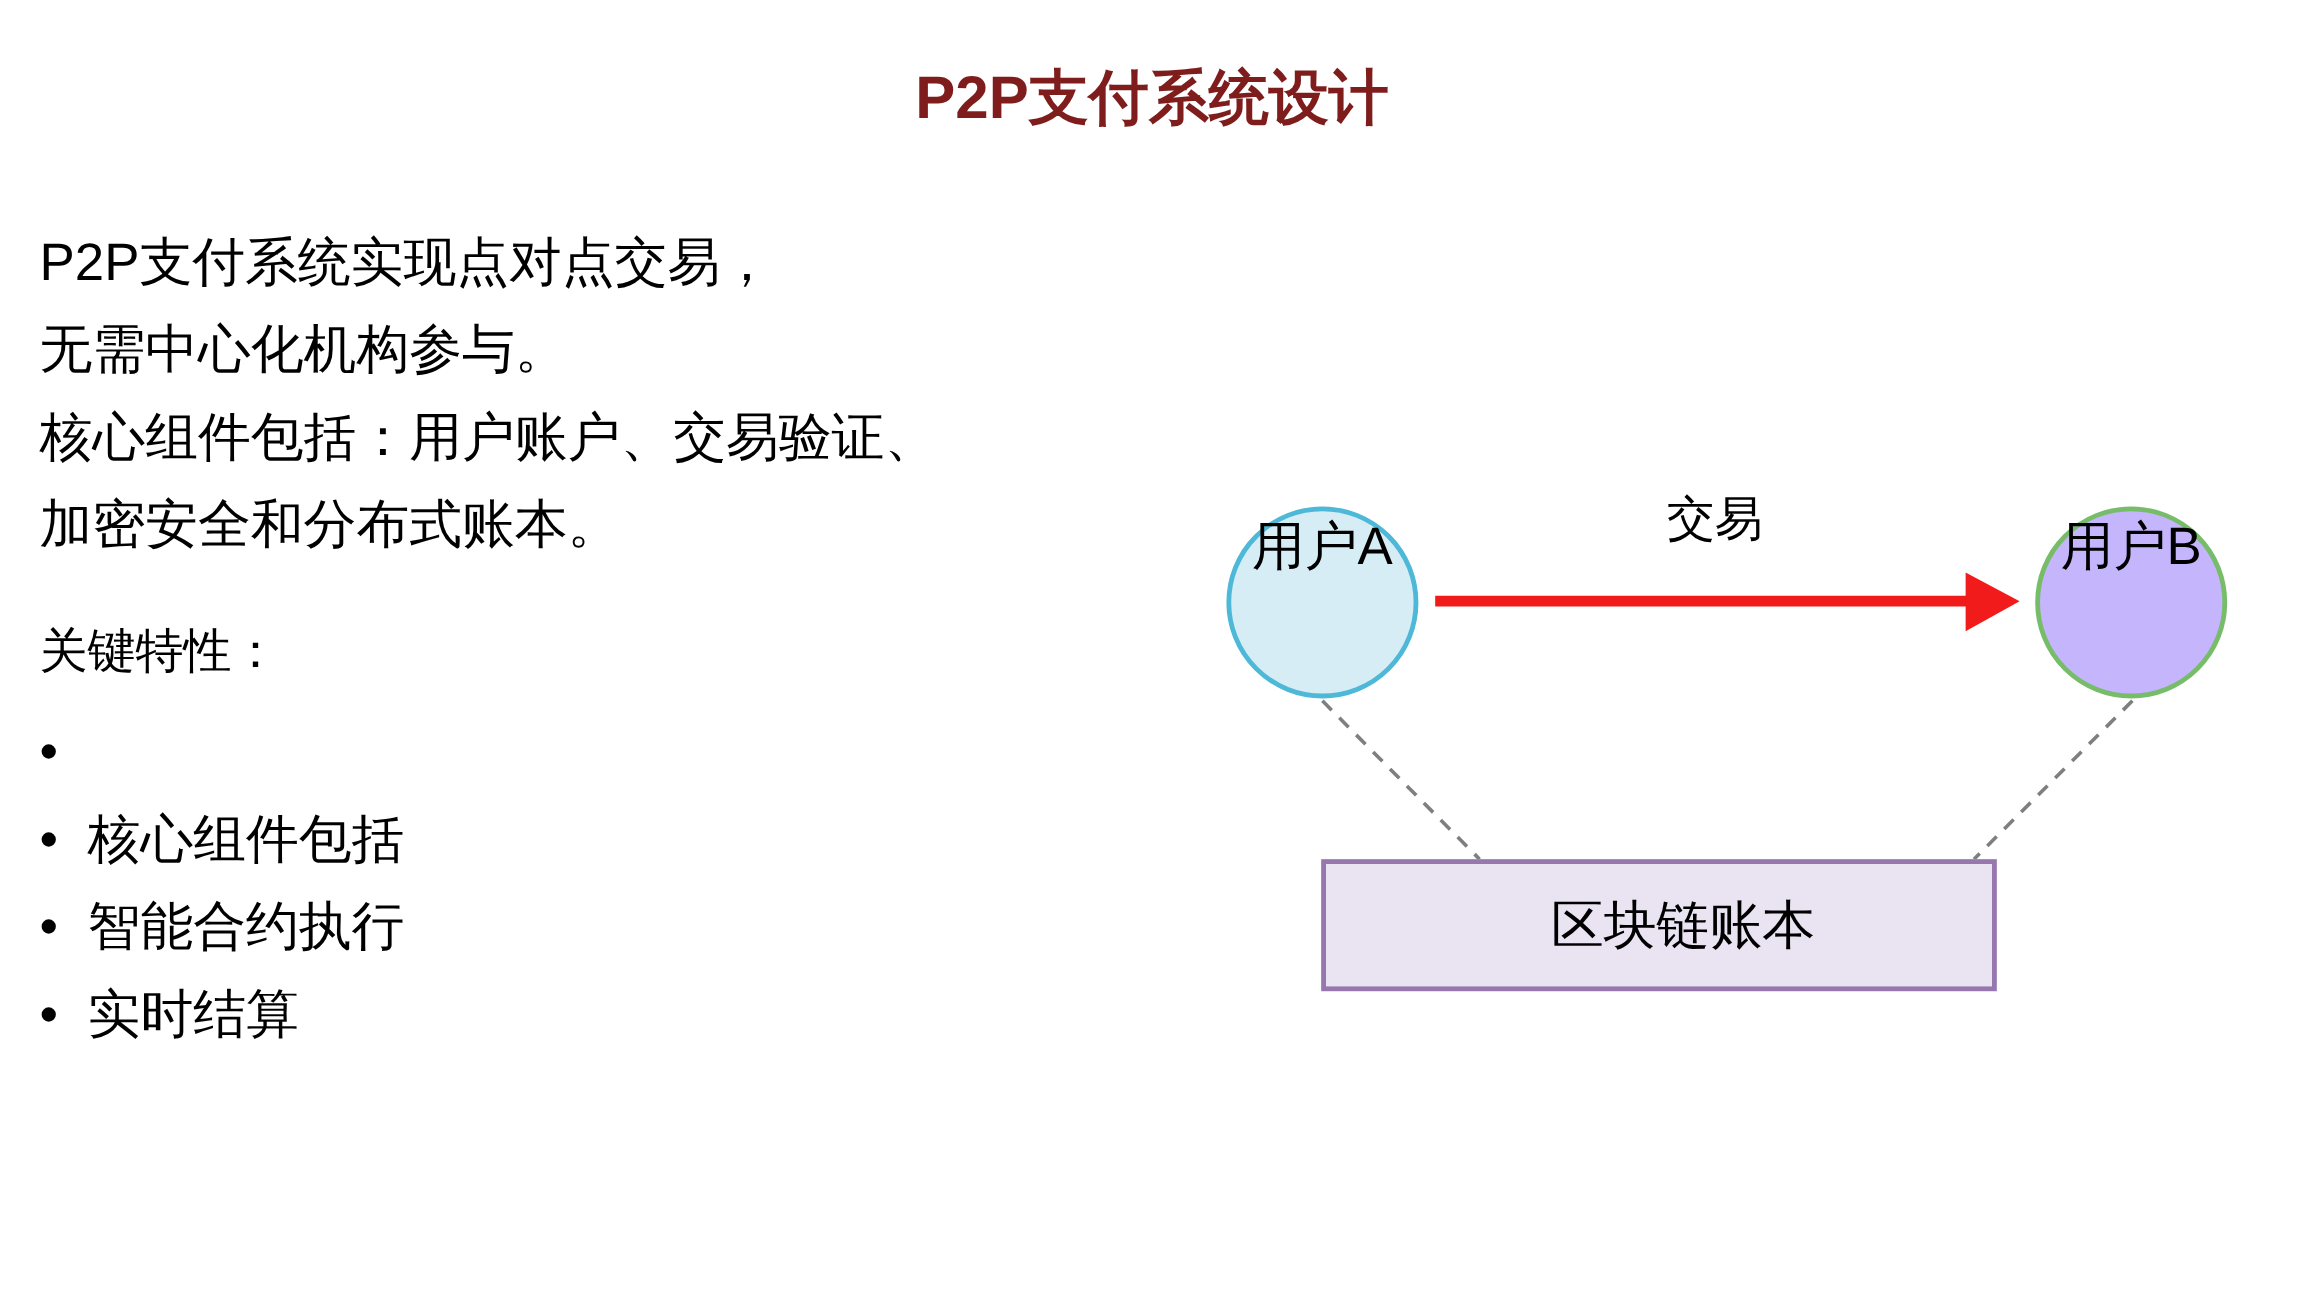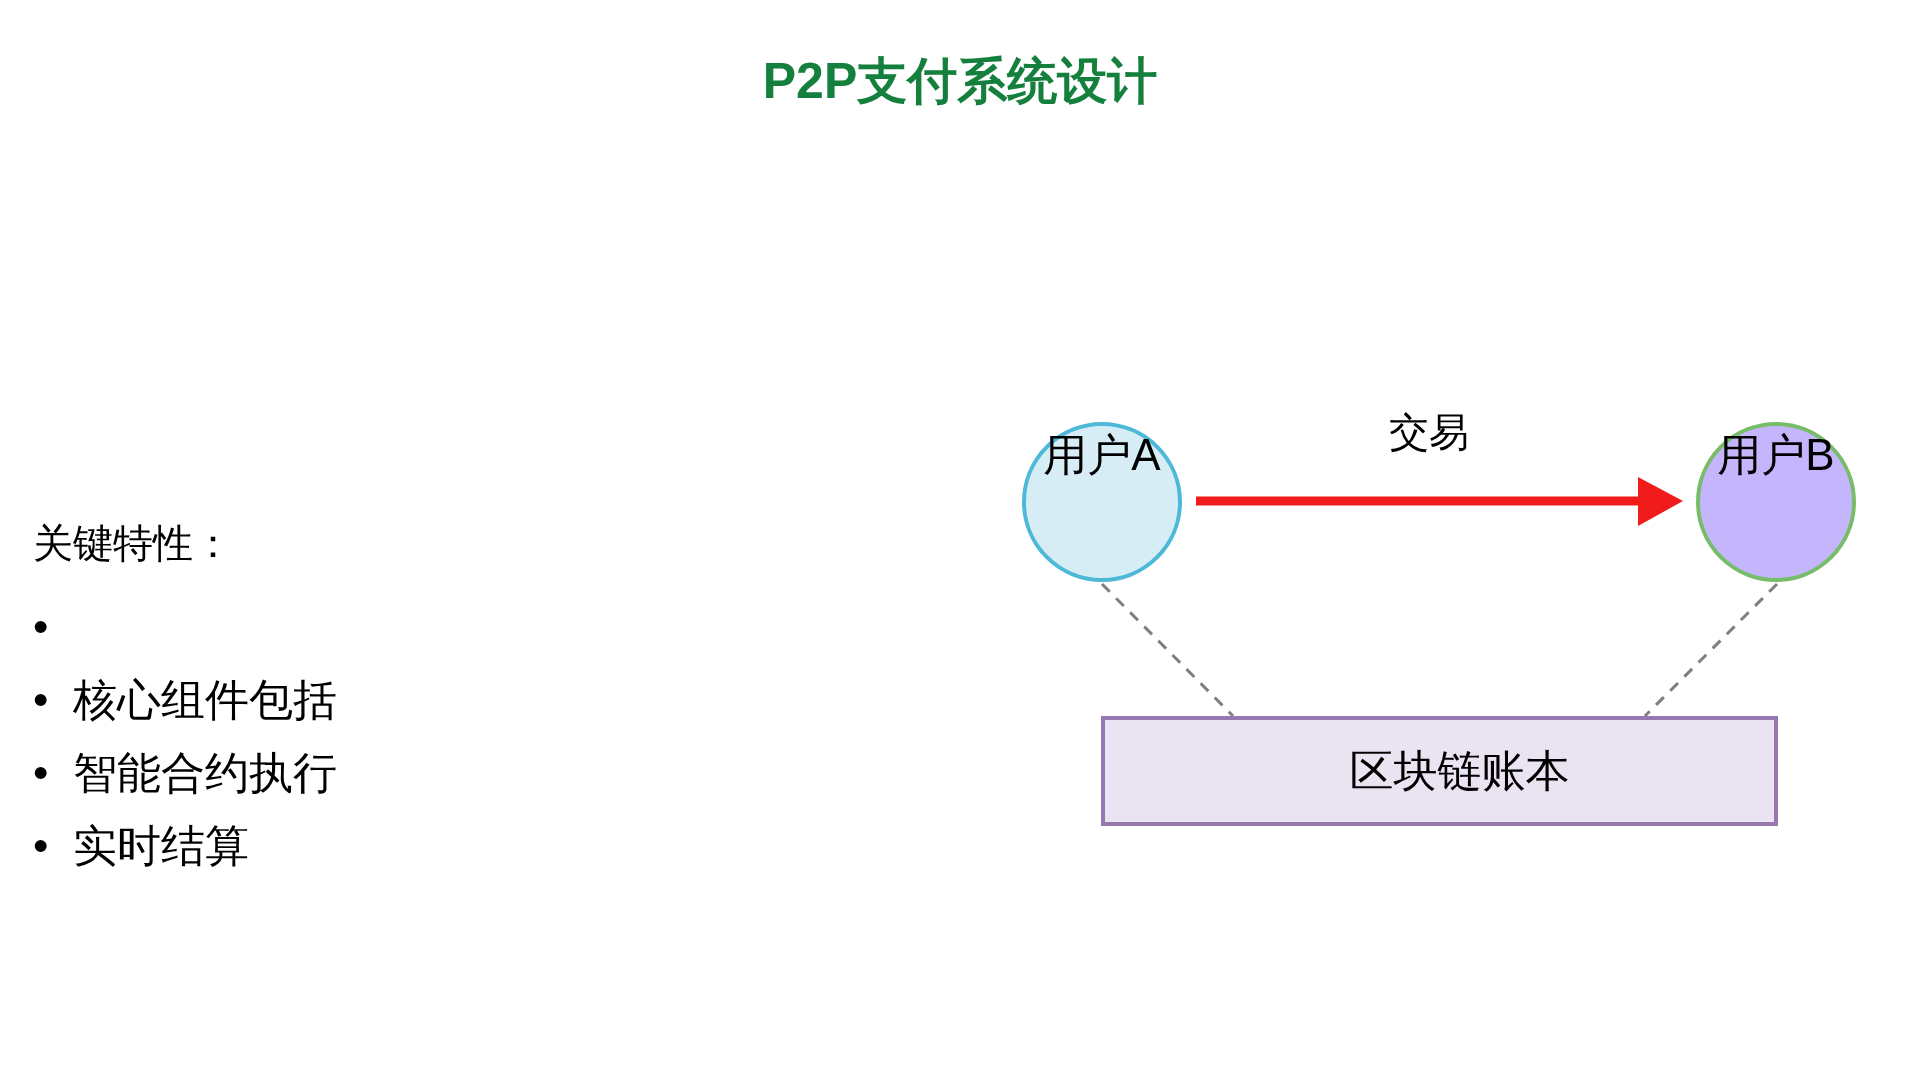--- a/index.html
+++ b/index.html
@@ -15,21 +15,21 @@
   }
   .title {
     position: absolute;
     top: 52px;
     left: 0;
     width: 100%;
     text-align: center;
     font-size: 50px;
     line-height: 58px;
     font-weight: bold;
-    color: #15803d;
+    color: #7f1d1d;
   }
   .intro {
     position: absolute;
     left: 33px;
     top: 182px;
     font-size: 44px;
     line-height: 73px;
     white-space: nowrap;
   }
   .features-heading {
@@ -80,37 +80,43 @@
     left: 1429px;
     top: 432px;
     transform: translate(-50%, -50%);
     font-size: 40px;
     white-space: nowrap;
   }
   .ledger {
     position: absolute;
     left: 1101px;
     top: 716px;
-    width: 677px;
+    width: 563px;
     height: 110px;
     border: 4px solid #000;
     display: flex;
     align-items: center;
     justify-content: center;
     font-size: 44px;
     padding-left: 40px;
   }
 </style>
 </head>
 <body>
 
 <div class="page">
 
   <h1 class="title">P2P支付系统设计</h1>
 
+  <div class="intro">
+    <div>P2P支付系统实现点对点交易，</div>
+    <div>无需中心化机构参与。</div>
+    <div>核心组件包括：用户账户、交易验证、</div>
+    <div>加密安全和分布式账本。</div>
+  </div>
 
   <div class="features-heading">关键特性：</div>
 
   <ul class="features-list">
     <li class="feature-item">
       <span class="bullet">•</span>
     </li>
     <li class="feature-item">
       <span class="bullet">•</span>
       <span>核心组件包括</span>

